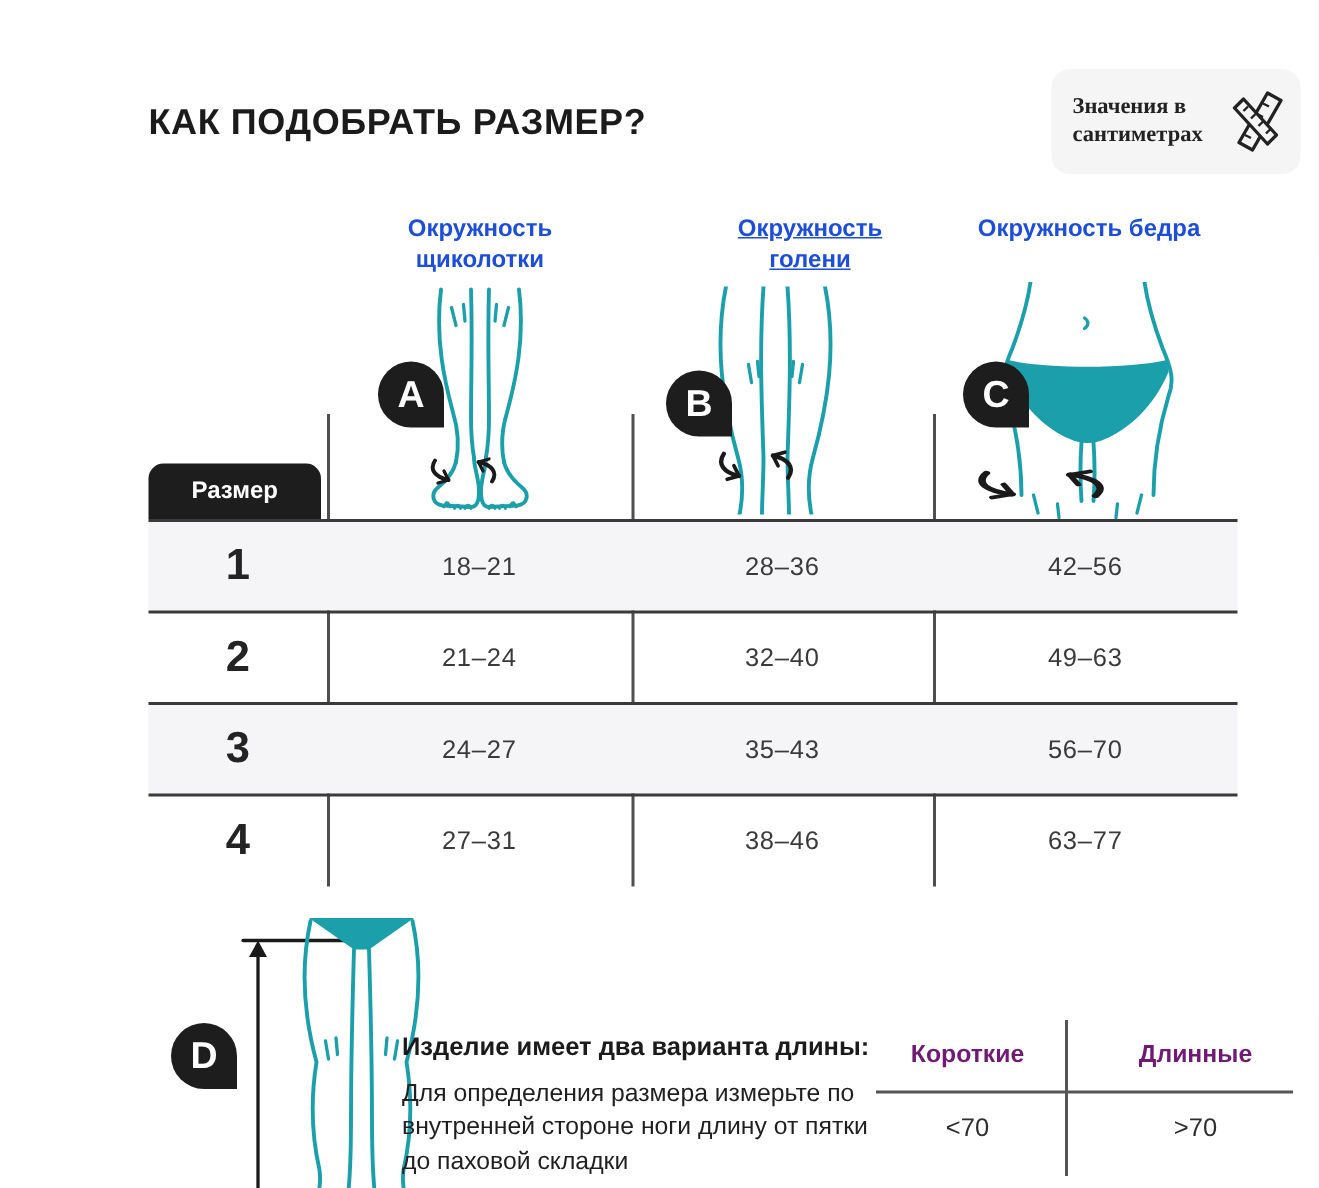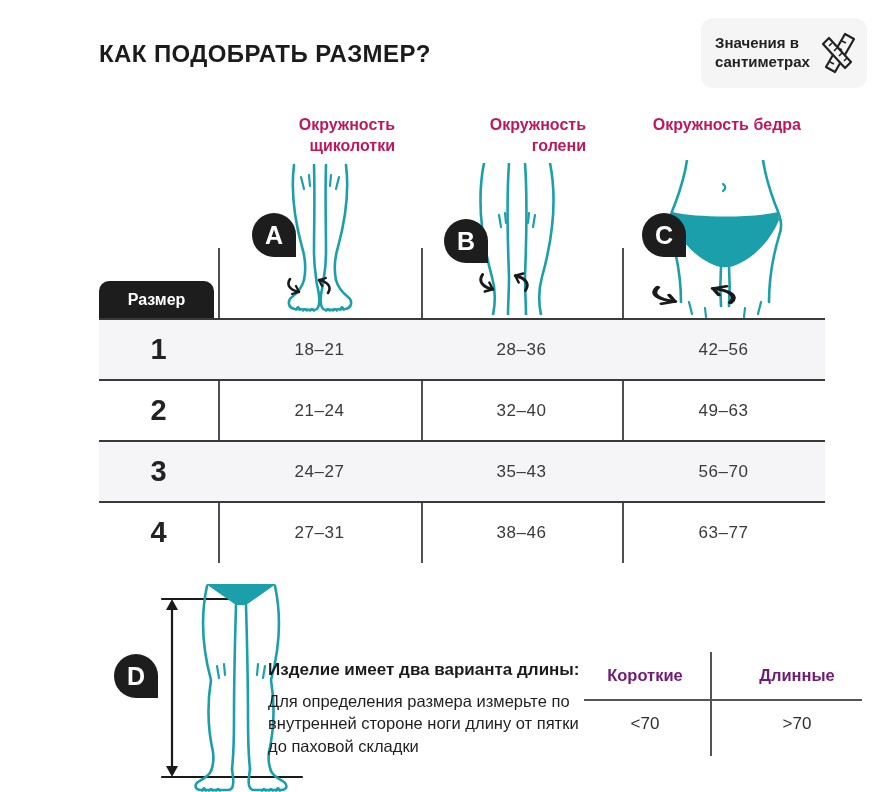--- a/index.html
+++ b/index.html
@@ -1,33 +1,33 @@
 <!DOCTYPE html>
 <html><head>
 <meta charset="utf-8">
 <style>
   * { margin:0; padding:0; box-sizing:border-box; }
   body { background:#e9e9e9; font-family:"Liberation Sans", sans-serif; }
   .page {
     position:relative; width:879px; height:792px; background:#ffffff;
     margin:0 auto; overflow:hidden; color:#1c1c1c;
   }
-  .abs { position:absolute; }
+  .abs { position:absolute;margin-top:28px; }
 
   
   .title { left:99px; top:40px; font-size:24px; font-weight:800; letter-spacing:.4px; color:#1b1b1b; }
   .units-badge {
     left:701px; top:18px; width:166px; height:70px; background:#f5f5f6;
-    border-radius:12px; display:flex; align-items:center; gap:6px; padding:10px 10px 10px 14px;
+    border-radius:12px; display:flex; align-items:center; gap:6px; padding:10px 10px 10px 14px;font-family:Liberation Serif, serif;
   }
   .units-badge .txt { font-size:15px; font-weight:600; line-height:1.25; color:#222; width:96px; }
 
   
-  .col-head { top:115px; width:150px; text-align:right; font-size:16px; font-weight:700; line-height:1.3; color:#be185d; }
-  .col-head.c1 { left:245px; } .col-head.c2 { left:436px; } .col-head.c3 { left:651px; }
+  .col-head { top:115px; width:150px; text-align:center; font-size:16px; font-weight:700; line-height:1.3; color:#1d4ed8; }
+  .col-head.c1 { left:245px; } .col-head.c2 { left:465px;text-decoration:underline; } .col-head.c3 { left:651px; }
 
   
   .letter-badge {
     width:44px; height:44px; background:#1d1d1d; border-radius:50% 50% 0 50%;
     display:flex; align-items:center; justify-content:center;
     color:#fff; font-size:25px; font-weight:800;
   }
 
   
   .vline { top:248px; width:2px; height:315px; background:#4f4f4f; }

